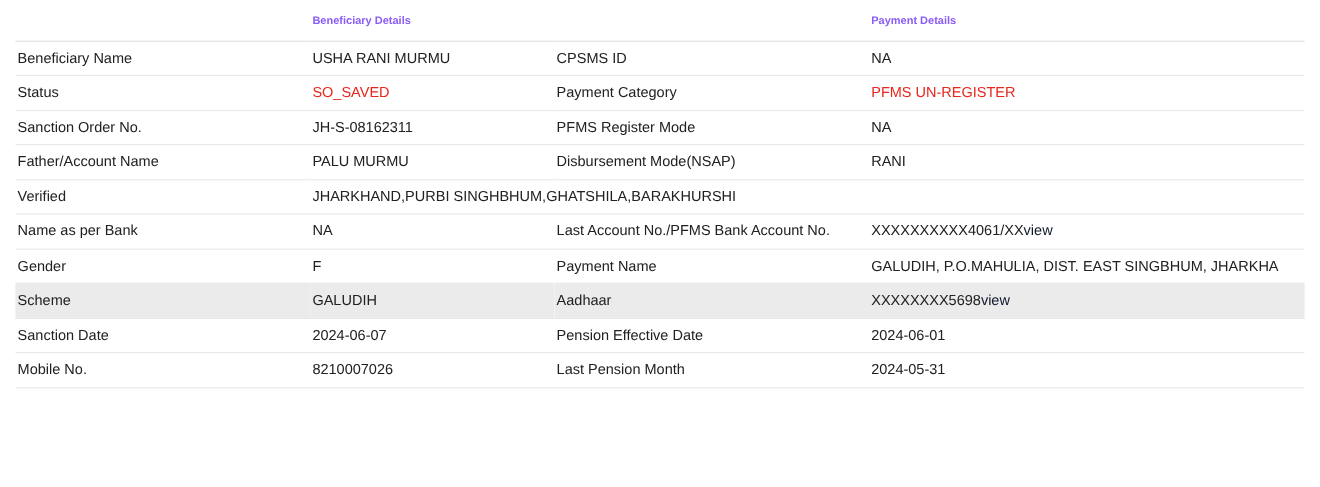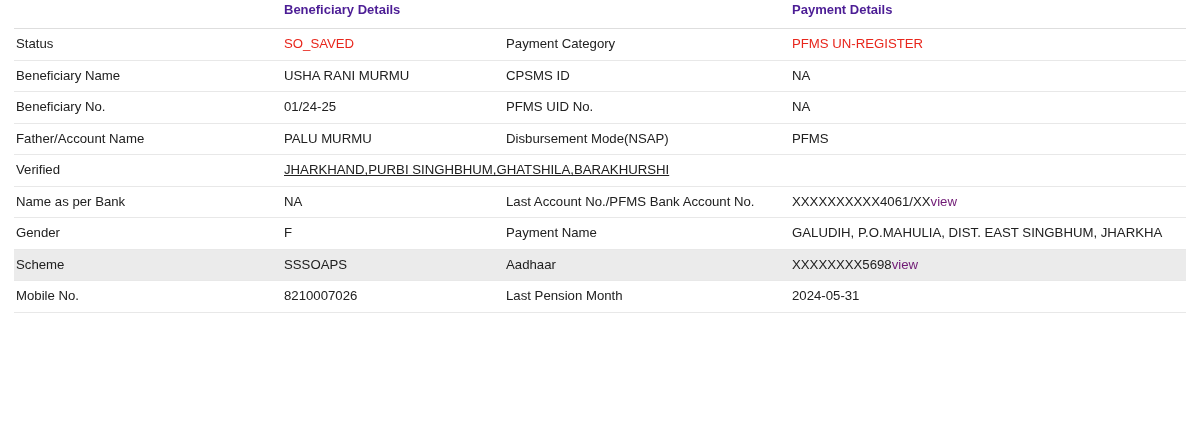--- a/index.html
+++ b/index.html
@@ -36,30 +36,30 @@
     padding: 7px 4px 7px 2px;
     border-bottom: 1px solid #e8e8e8;
     font-weight: normal;
     line-height: 1.25;
     white-space: nowrap;
     overflow: hidden;
   }
   table.details thead th {
     border-bottom: 1px solid #dedede;
     font-weight: bold;
-    font-size: 13px;
-    color: #4c1d95;
-    padding-top: 2px;
+    font-size: 10px;
+    color: #8b5cf6;
+    padding-top: 14px;
     padding-bottom: 10px;
   }
   table.details thead th.blank { border-bottom: 1px solid #dedede; }
   tr.row-highlight td { background: #ebebeb; margin-top: 40px; }
   .red { color: #e8261c; font-weight: bold; }
-  .linky { color: #701a75; cursor: pointer; }
-  .span-cell { white-space: nowrap; text-decoration: underline; }
+  .linky { color: #0f172a; cursor: pointer; }
+  .span-cell { white-space: nowrap; }
   tbody tr:last-child td { border-bottom: 1px solid #e8e8e8; }
 </style>
 </head>
 <body>
 
 <div class="sheet">
   <table class="details">
     <colgroup>
       <col class="c1">
         <col class="c2">
@@ -69,64 +69,70 @@
     <thead>
       <tr>
         <th class="blank"></th>
         <th>Beneficiary Details</th>
         <th class="blank"></th>
         <th>Payment Details</th>
       </tr>
     </thead>
     <tbody id="tbody">
         <tr>
+          <td>Beneficiary Name</td>
+          <td>USHA RANI MURMU</td>
+          <td>CPSMS ID</td>
+          <td><span>NA</span></td>
+        </tr>
+        <tr>
           <td>Status</td>
           <td class="red">SO_SAVED</td>
           <td>Payment Category</td>
           <td class="red"><span>PFMS UN-REGISTER</span></td>
         </tr>
         <tr>
-          <td>Beneficiary Name</td>
-          <td>USHA RANI MURMU</td>
-          <td>CPSMS ID</td>
-          <td><span>NA</span></td>
-        </tr>
-        <tr>
-          <td>Beneficiary No.</td>
-          <td>01/24-25</td>
-          <td>PFMS UID No.</td>
+          <td>Sanction Order No.</td>
+          <td>JH-S-08162311</td>
+          <td>PFMS Register Mode</td>
           <td><span>NA</span></td>
         </tr>
         <tr>
           <td>Father/Account Name</td>
           <td>PALU MURMU</td>
           <td>Disbursement Mode(NSAP)</td>
-          <td><span>PFMS</span></td>
+          <td><span>RANI</span></td>
         </tr>
         <tr>
           <td>Verified</td>
           <td colspan="3" class="span-cell">JHARKHAND,PURBI SINGHBHUM,GHATSHILA,BARAKHURSHI</td>
         </tr>
         <tr>
           <td>Name as per Bank</td>
           <td>NA</td>
           <td>Last Account No./PFMS Bank Account No.</td>
           <td><span>XXXXXXXXXX4061/XX</span><span class="linky">view</span></td>
         </tr>
         <tr>
           <td>Gender</td>
           <td>F</td>
           <td>Payment Name</td>
           <td><span>GALUDIH, P.O.MAHULIA, DIST. EAST SINGBHUM, JHARKHA</span></td>
         </tr>
         <tr class="row-highlight">
           <td>Scheme</td>
-          <td>SSSOAPS</td>
+          <td>GALUDIH</td>
           <td>Aadhaar</td>
           <td><span>XXXXXXXX5698</span><span class="linky">view</span></td>
+        </tr>
+        <tr>
+          <td>Sanction Date</td>
+          <td>2024-06-07</td>
+          <td>Pension Effective Date</td>
+          <td><span>2024-06-01</span></td>
         </tr>
         <tr>
           <td>Mobile No.</td>
           <td>8210007026</td>
           <td>Last Pension Month</td>
           <td><span>2024-05-31</span></td>
         </tr>
       </tbody>
   </table>
 </div>

